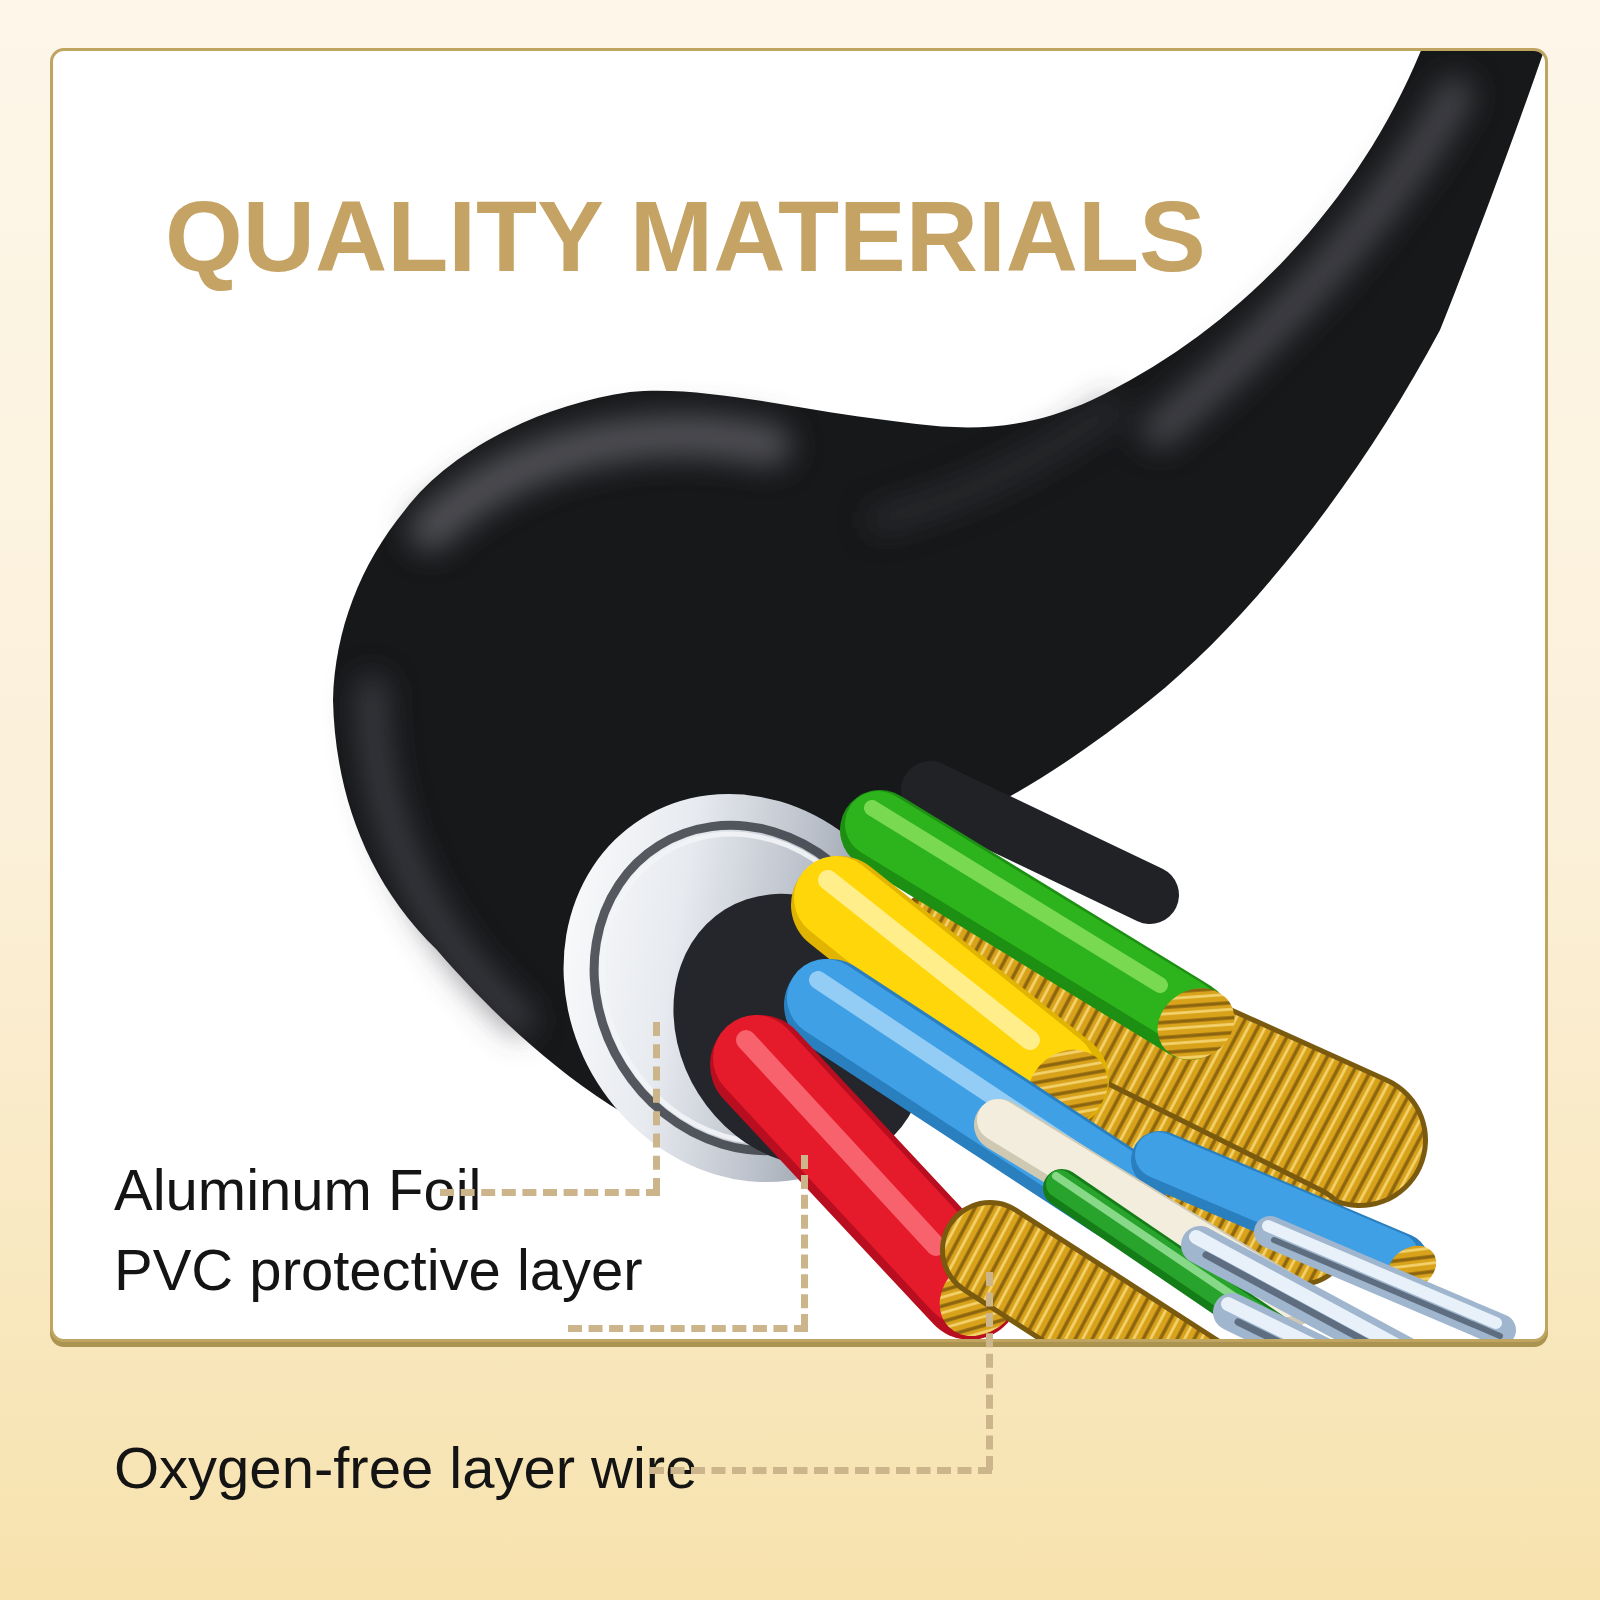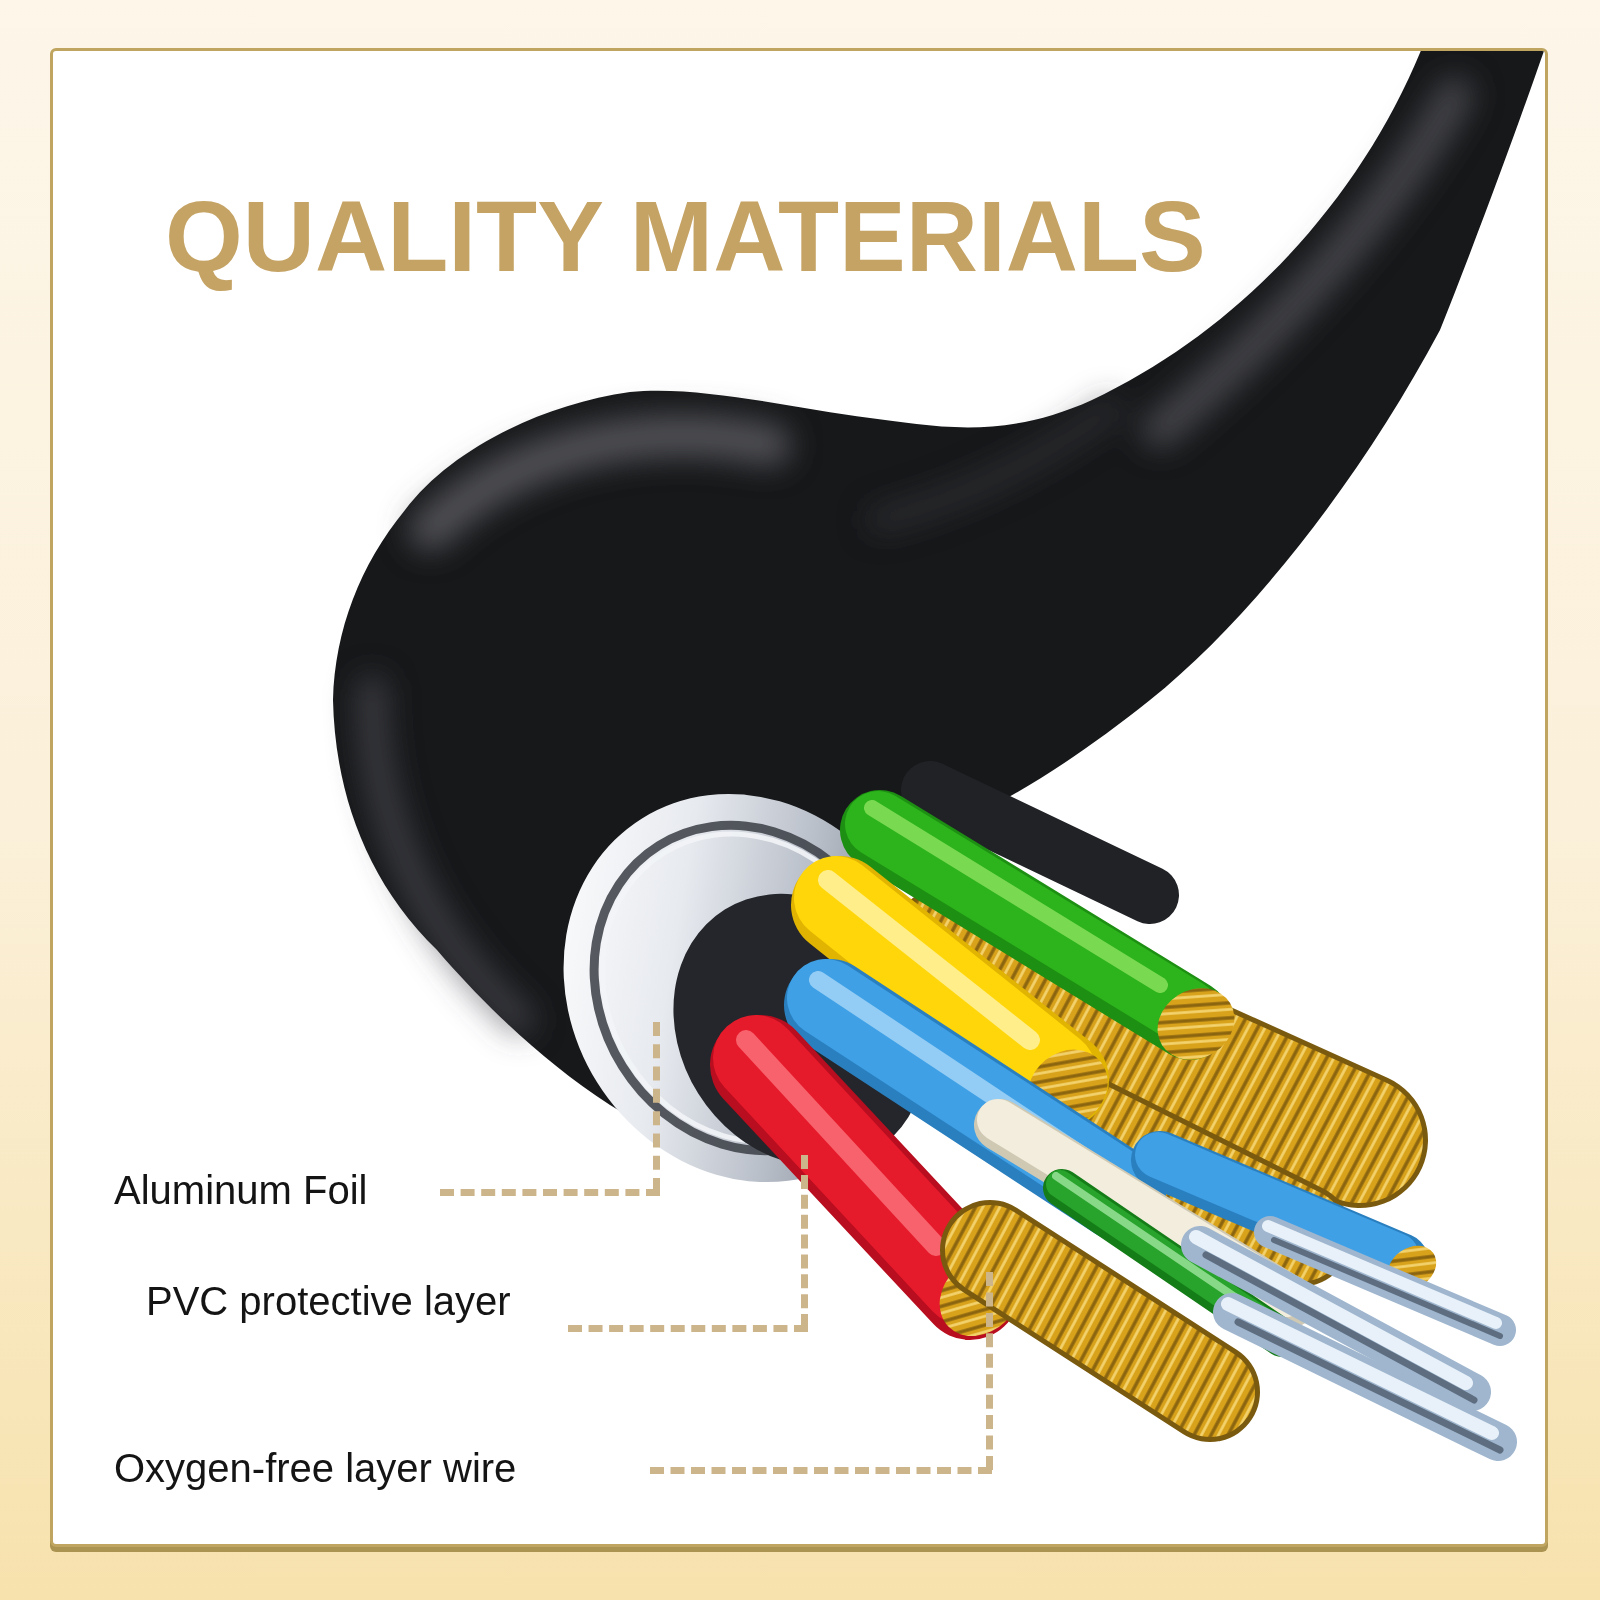--- a/index.html
+++ b/index.html
@@ -7,38 +7,38 @@
     --card-bg:#FFFFFF; --card-border:#BFA55F; --card-border-dark:#AB9351;
     --title-color:#C5A364; --label-color:#141414; --leader-color:#CDB58B;
   }
   html,body{margin:0;padding:0;}
   body{font-family:"Liberation Sans","DejaVu Sans",sans-serif;}
   .stage{
     position:relative; width:1600px; height:1600px; overflow:hidden;
     background:linear-gradient(180deg,var(--bg-top) 0%,var(--bg-mid) 52%,var(--bg-bottom) 100%);
   }
   .card{
-    position:absolute; left:50px; top:48px; width:1498px; height:1499px;
+    position:absolute; left:50px; top:48px; width:1498px; height:1294px;
     box-sizing:border-box; background:var(--card-bg);
-    border:3px solid var(--card-border); border-radius:6px;
+    border:3px solid var(--card-border); border-radius:14px;
     box-shadow:0 5px 0 0 var(--card-border-dark);
     overflow:hidden;
   }
   .cable-svg{position:absolute; left:-53px; top:-51px; width:1600px; height:1600px;}
   .page-title{
     position:absolute; left:112px; top:130px;
     font-size:100px; font-weight:bold; letter-spacing:0px; line-height:1.1;
     color:var(--title-color); white-space:nowrap;
   }
   .callout-label{
-    position:absolute; left:114px; font-size:40px; line-height:54px;
+    position:absolute; left:114px; font-size:58px; line-height:54px;
     color:var(--label-color); white-space:nowrap;
   }
   .lbl-aluminum{top:1163px;}
-  .lbl-pvc{top:1274px;margin-left:32px;}
+  .lbl-pvc{top:1243px;}
   .lbl-oxygen{top:1441px;}
   .leader-h{position:absolute; height:0; border-top:7px dashed var(--leader-color);}
   .leader-v{position:absolute; width:0; border-left:7px dashed var(--leader-color);}
   .lead-al-h{left:440px; top:1189px; width:220px;}
   .lead-al-v{left:653px; top:1022px; height:170px;}
   .lead-pvc-h{left:568px; top:1325px; width:240px;}
   .lead-pvc-v{left:801px; top:1155px; height:173px;}
   .lead-ox-h{left:650px; top:1467px; width:342px;}
   .lead-ox-v{left:986px; top:1272px; height:198px;}
 </style>

